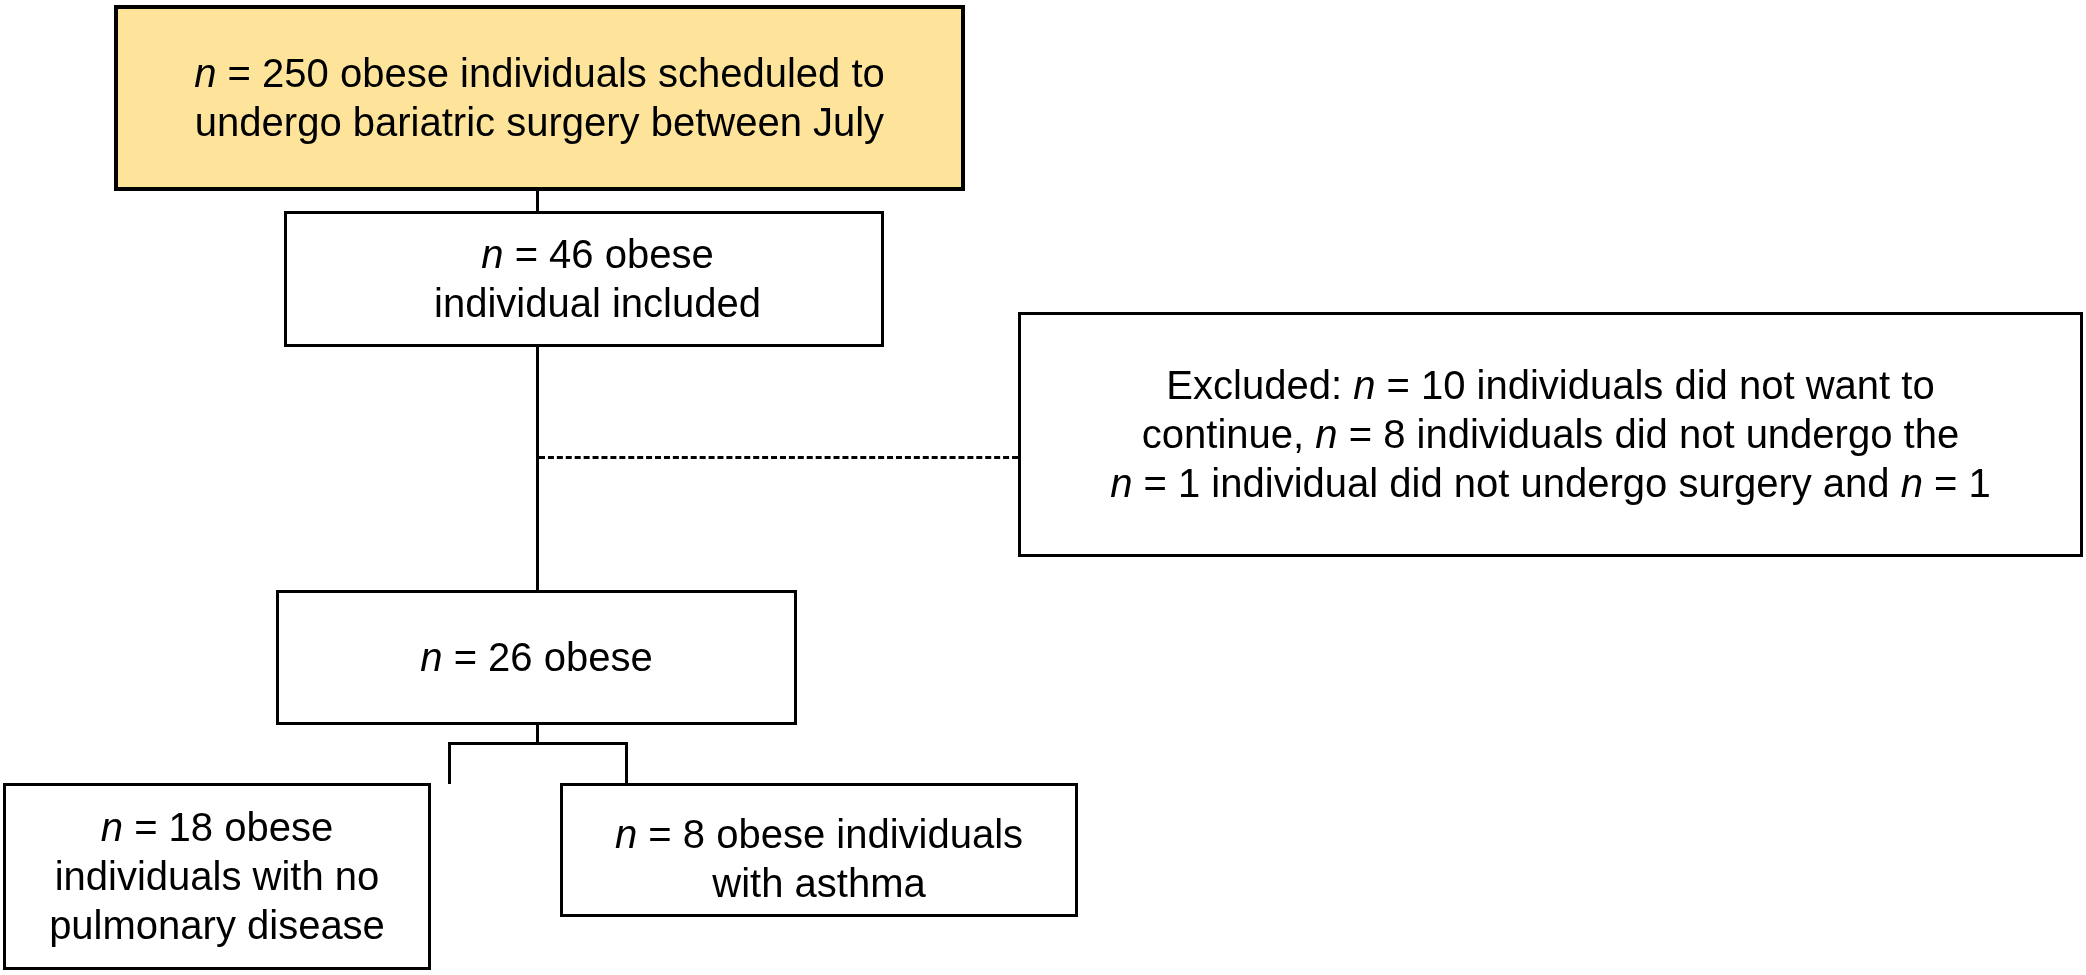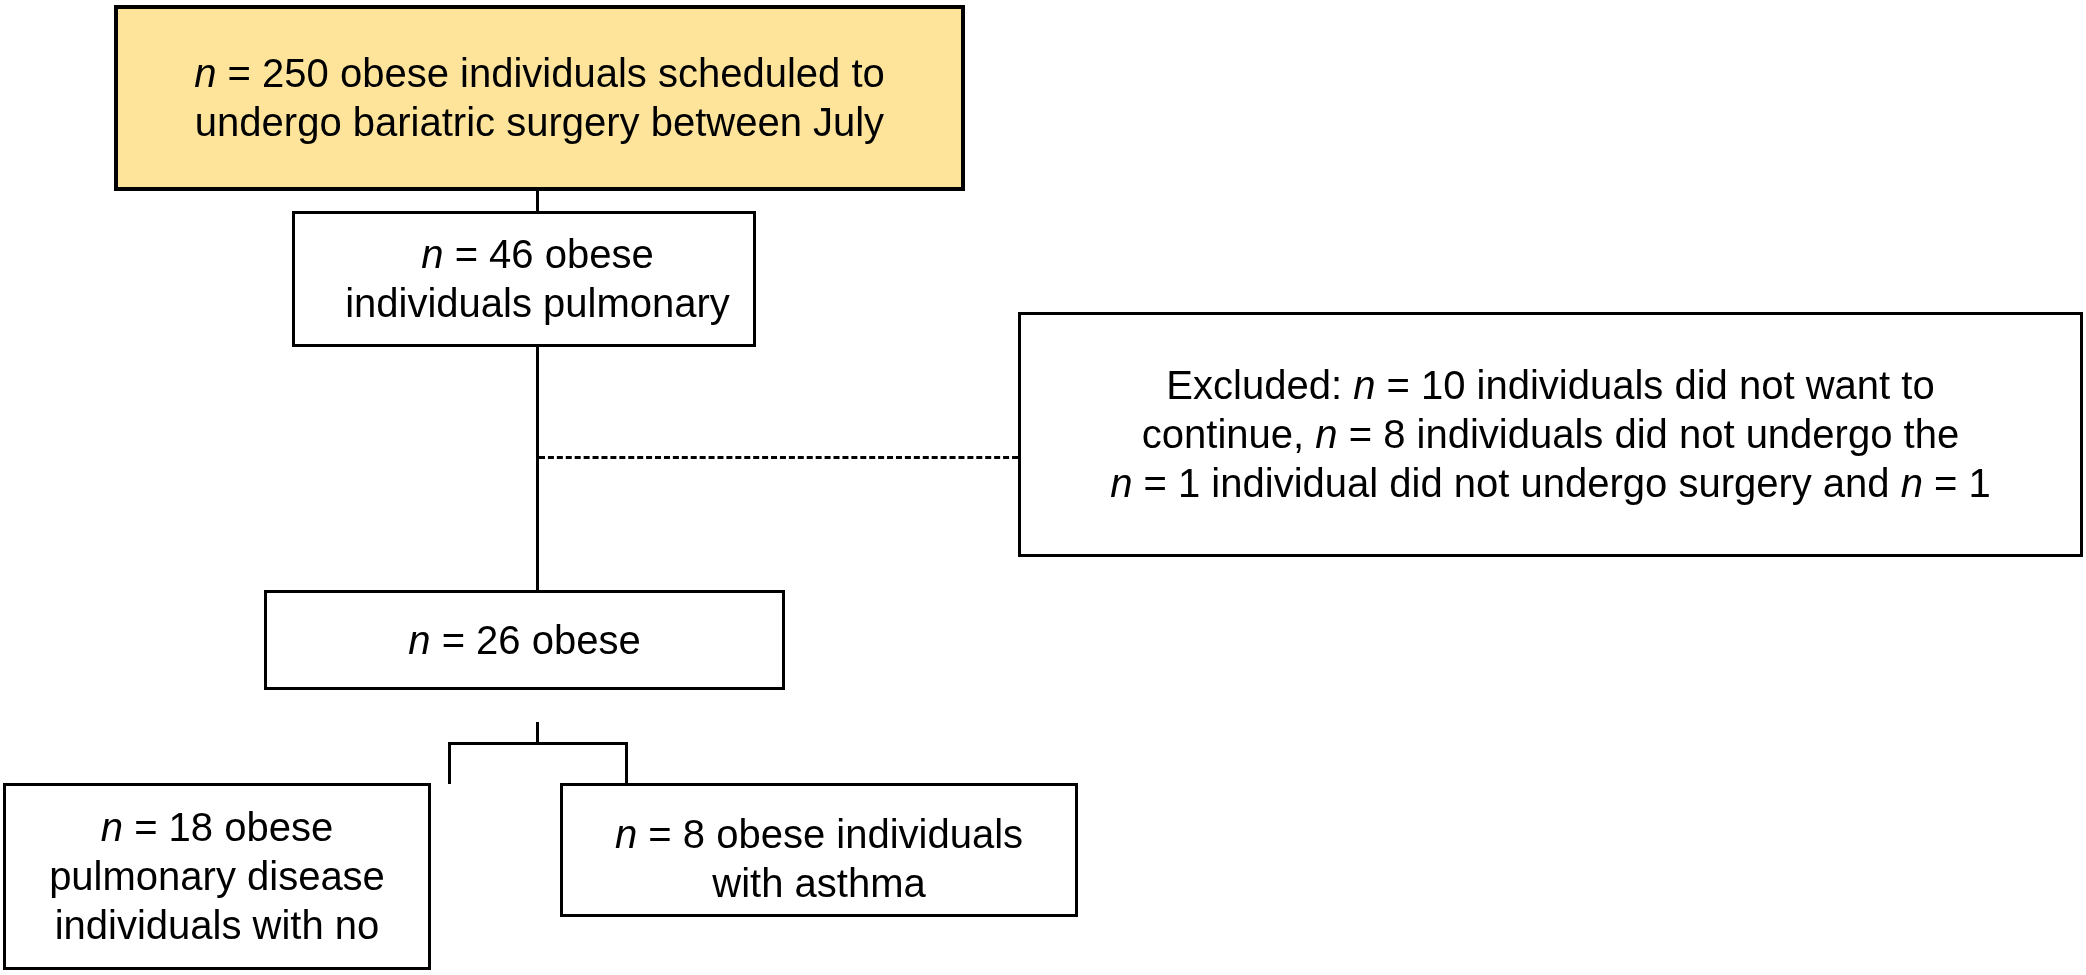--- a/index.html
+++ b/index.html
@@ -64,39 +64,39 @@
   <div class="vline" style="left:536px; top:722px; height:23px;"></div>
   <div class="hline" style="left:448px; top:742px; width:180px;"></div>
   <div class="vline" style="left:448px; top:742px; height:42px;"></div>
   <div class="vline" style="left:625px; top:742px; height:42px;"></div>
 
   <div class="box highlight" style="left:114px; top:5px; width:851px; height:186px;">
       <div class="tline"><i>n</i><span> = 250 obese individuals scheduled to</span></div>
       <div class="tline"><span>undergo bariatric surgery between July</span></div>
     </div>
 
-  <div class="box" style="left:292px; top:211px; width:464px; height:136px;padding-left:41px;">
+  <div class="box" style="left:284px; top:211px; width:600px; height:136px;padding-left:41px;">
       <div class="tline"><i>n</i><span> = 46 obese</span></div>
-      <div class="tline"><span>individuals pulmonary</span></div>
+      <div class="tline"><span>individual included</span></div>
     </div>
 
   <div class="box" style="left:1018px; top:312px; width:1065px; height:245px;">
       <div class="tline"><span>Excluded: </span><i>n</i><span> = 10 individuals did not want to</span></div>
       <div class="tline"><span>continue, </span><i>n</i><span> = 8 individuals did not undergo the</span></div>
       <div class="tline"><i>n</i><span> = 1 individual did not undergo surgery and </span><i>n</i><span> = 1</span></div>
     </div>
 
-  <div class="box" style="left:264px; top:590px; width:521px; height:100px;gap:12px;">
+  <div class="box" style="left:276px; top:590px; width:521px; height:135px;gap:12px;">
       <div class="tline"><i>n</i><span> = 26 obese</span></div>
     </div>
 
   <div class="box" style="left:3px; top:783px; width:428px; height:187px;">
       <div class="tline"><i>n</i><span> = 18 obese</span></div>
+      <div class="tline"><span>individuals with no</span></div>
       <div class="tline"><span>pulmonary disease</span></div>
-      <div class="tline"><span>individuals with no</span></div>
     </div>
 
   <div class="box" style="left:560px; top:783px; width:518px; height:134px;justify-content:flex-end;">
       <div class="tline"><i>n</i><span> = 8 obese individuals</span></div>
       <div class="tline"><span>with asthma</span></div>
     </div>
 
 </div>
 
 </body></html>

